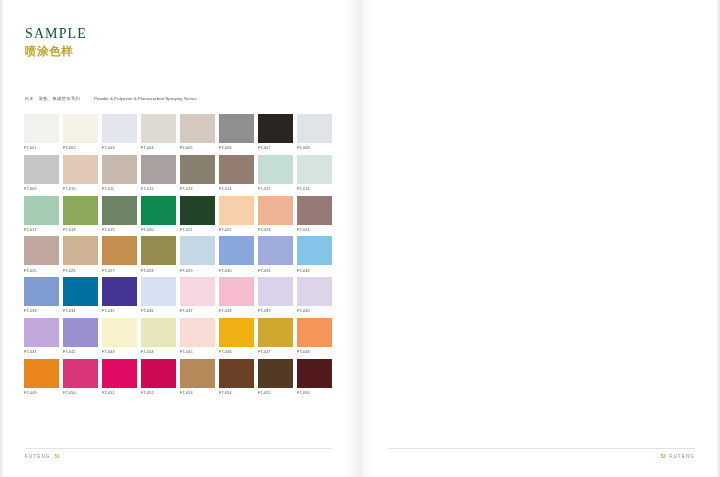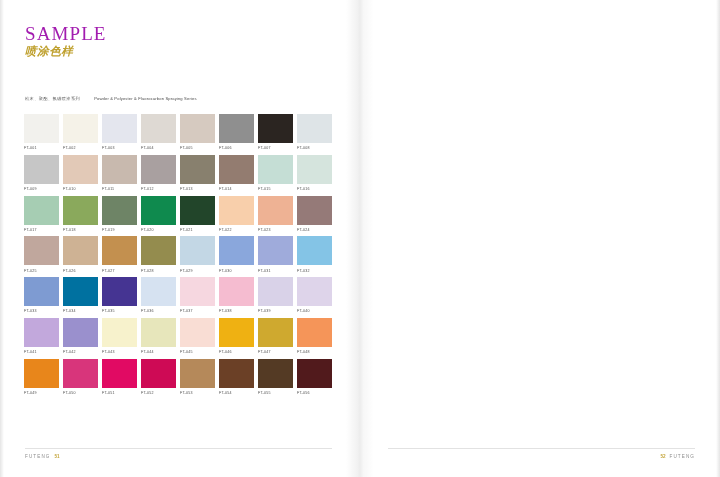--- a/index.html
+++ b/index.html
@@ -24,26 +24,26 @@
   .edge-r{position:absolute;right:0;top:0;width:4px;height:477px;
     background:linear-gradient(to left,rgba(0,0,0,.10),rgba(0,0,0,0));z-index:29;}
 
   
   .title-block{position:absolute;left:25px;top:24px;}
   .title-en1{
     font-family:"Liberation Serif",serif;font-size:20.5px;letter-spacing:1.1px;
     color:#dcdcd9;line-height:17px;white-space:nowrap;font-weight:400;
   }
   .title-en2{
-    font-family:"Liberation Serif",serif;font-size:19px;letter-spacing:1.1px;
-    color:#a21caf;line-height:19px;white-space:nowrap;font-weight:400;
+    font-family:"Liberation Serif",serif;font-size:14px;letter-spacing:1.1px;
+    color:#14532d;line-height:19px;white-space:nowrap;font-weight:400;
   }
   .title-cn{
     font-size:11.5px;color:#bfa02e;font-weight:700;letter-spacing:.6px;
-    margin-top:2px;line-height:13px;white-space:nowrap;font-style:italic;
+    margin-top:2px;line-height:13px;white-space:nowrap;
   }
 
   .series-row{position:absolute;top:96px;font-size:4.1px;color:#5a5a5a;white-space:nowrap;letter-spacing:.15px;}
   .series-row .cn{letter-spacing:.5px;}
   .series-row .en{margin-left:14px;color:#4b4b4b;}
   .lseries{left:25px;}
 
   
   .grid{position:absolute;display:grid;}
   .grid.left-grid{left:24px;top:114px;width:308px;

